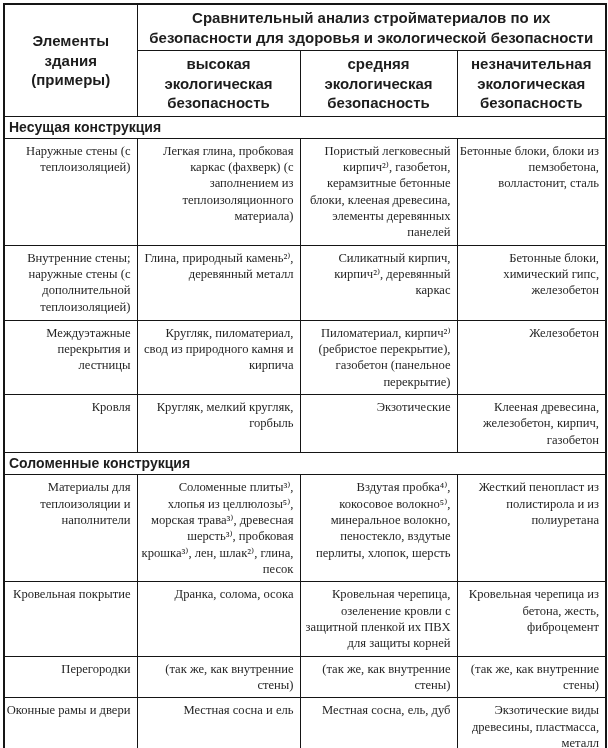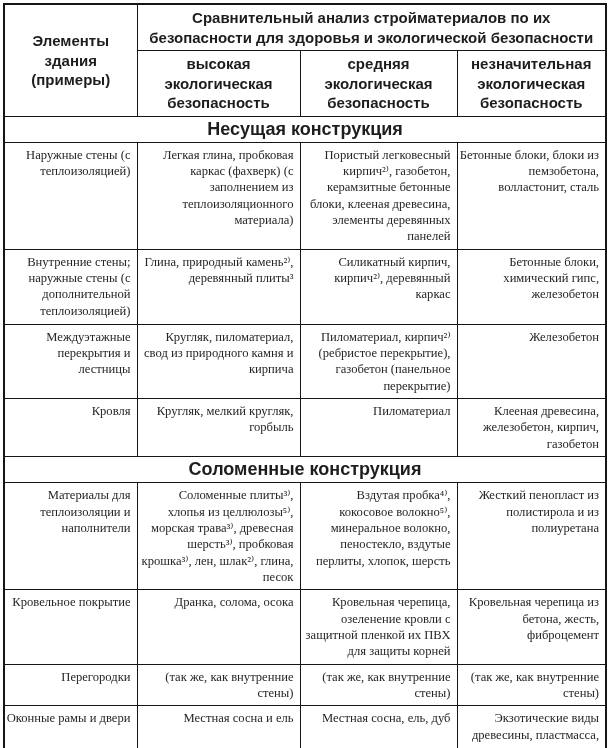--- a/index.html
+++ b/index.html
@@ -44,22 +44,21 @@
     padding: 3px 6px;
     color: #1d1d1d;
   }
   tr.title-row { height: 36px; }
   tr.subhead-row { height: 56px; }
 
   
   td.section {
     font-family: "Liberation Sans", "DejaVu Sans", sans-serif;
     font-weight: bold;
-    font-size: 18px;
-    text-align: center;
+    font-size: 14px;
     vertical-align: middle;
     padding: 2px 4px;
     color: #1d1d1d;
   }
   tr.section-row { height: 22px; }
 
   
   table.cmp td.cell {
     font-family: "Liberation Serif", "DejaVu Serif", serif;
     font-size: 12.6px;
@@ -107,52 +106,52 @@
 
       <tr class="r-outer-walls">
         <td class="cell">Наружные стены (с теплоизоляцией)</td>
         <td class="cell">Легкая глина, пробковая каркас (фахверк) (с заполнением из теплоизоляционного материала)</td>
         <td class="cell">Пористый легковесный кирпич²⁾, газобетон, керамзитные бетонные блоки, клееная древесина, элементы деревянных панелей</td>
         <td class="cell">Бетонные блоки, блоки из пемзобетона, волластонит, сталь</td>
       </tr>
 
       <tr class="r-inner-walls">
         <td class="cell">Внутренние стены; наружные стены (с дополнительной теплоизоляцией)</td>
-        <td class="cell">Глина, природный камень²⁾, деревянный плиты³</td>
+        <td class="cell">Глина, природный камень²⁾, деревянный металл</td>
         <td class="cell">Силикатный кирпич, кирпич²⁾, деревянный каркас</td>
         <td class="cell">Бетонные блоки, химический гипс, железобетон</td>
       </tr>
 
       <tr class="r-floors">
         <td class="cell">Междуэтажные перекрытия и лестницы</td>
         <td class="cell">Кругляк, пиломатериал, свод из природного камня и кирпича</td>
         <td class="cell">Пиломатериал, кирпич²⁾ (ребристое перекрытие), газобетон (панельное перекрытие)</td>
         <td class="cell">Железобетон</td>
       </tr>
 
       <tr class="r-roof">
         <td class="cell">Кровля</td>
         <td class="cell">Кругляк, мелкий кругляк, горбыль</td>
-        <td class="cell">Пиломатериал</td>
+        <td class="cell">Экзотические</td>
         <td class="cell">Клееная древесина, железобетон, кирпич, газобетон</td>
       </tr>
 
       <tr class="section-row">
         <td class="section" colspan="4">Соломенные конструкция</td>
       </tr>
 
       <tr class="r-insulation">
         <td class="cell">Материалы для теплоизоляции и наполнители</td>
         <td class="cell">Соломенные плиты³⁾, хлопья из целлюлозы⁵⁾, морская трава³⁾, древесная шерсть³⁾, пробковая крошка³⁾, лен, шлак²⁾, глина, песок</td>
         <td class="cell">Вздутая пробка⁴⁾, кокосовое волокно⁵⁾, минеральное волокно, пеностекло, вздутые перлиты, хлопок, шерсть</td>
         <td class="cell">Жесткий пенопласт из полистирола и из полиуретана</td>
       </tr>
 
       <tr class="r-roof-cover">
-        <td class="cell">Кровельное покрытие</td>
+        <td class="cell">Кровельная покрытие</td>
         <td class="cell">Дранка, солома, осока</td>
         <td class="cell">Кровельная черепица, озеленение кровли с защитной пленкой их ПВХ для защиты корней</td>
         <td class="cell">Кровельная черепица из бетона, жесть, фиброцемент</td>
       </tr>
 
       <tr class="r-partitions">
         <td class="cell">Перегородки</td>
         <td class="cell">(так же, как внутренние стены)</td>
         <td class="cell">(так же, как внутренние стены)</td>
         <td class="cell">(так же, как внутренние стены)</td>

